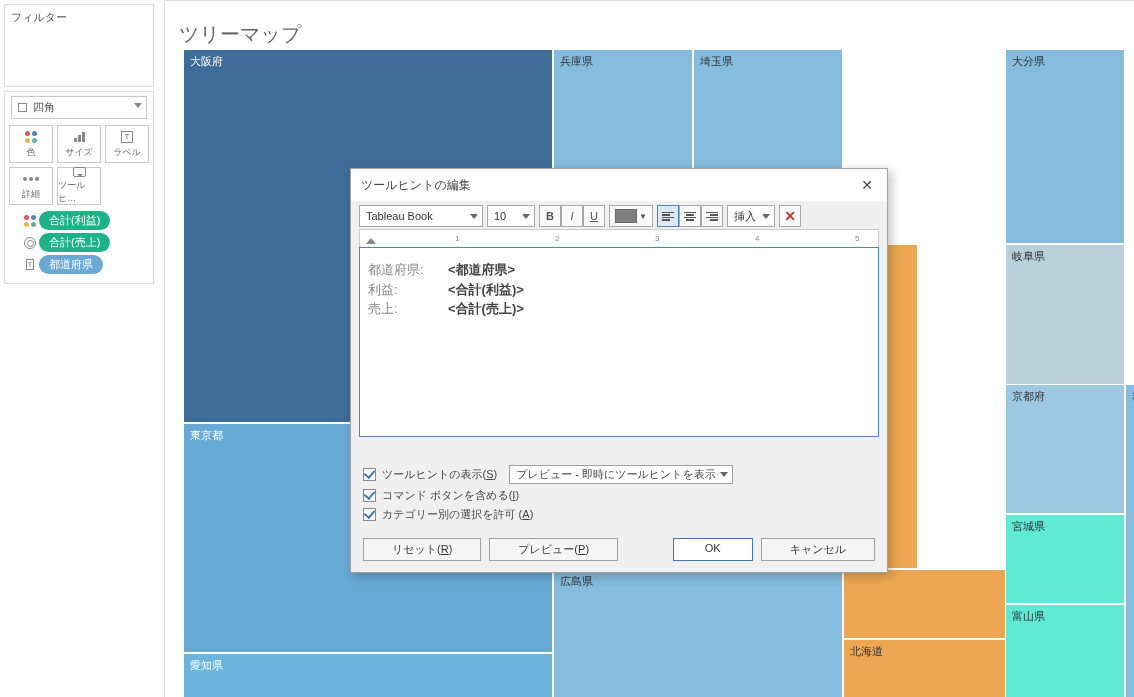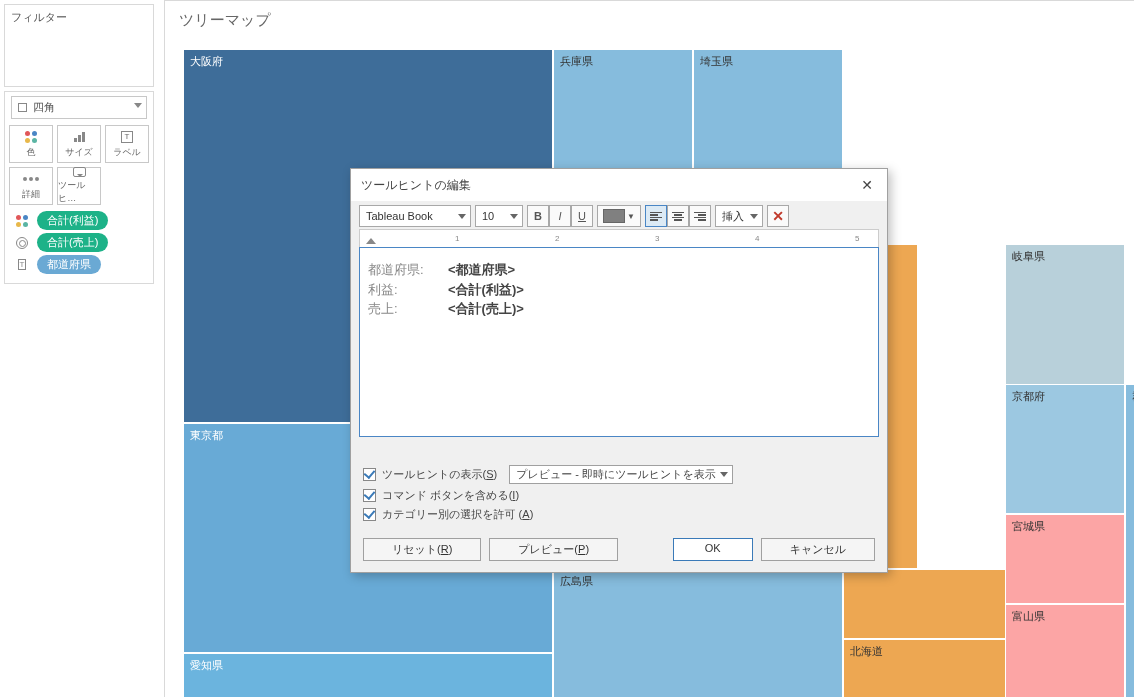--- a/index.html
+++ b/index.html
@@ -53,54 +53,54 @@
   .dots4 { display:grid; grid-template-columns:repeat(2,5px); grid-template-rows:repeat(2,5px); gap:2px;}
   .dots4 span{ width:5px;height:5px;border-radius:50%; }
   .d-r{background:#e15759;} .d-b{background:#4a86c5;} .d-y{background:#e8b84a;} .d-c{background:#5bb5a4;}
   .size-ic{display:flex;align-items:flex-end;gap:1px;}
   .size-ic span{background:#888;width:3px;}
   .label-ic{border:1px solid #888;width:12px;height:12px;display:flex;align-items:center;justify-content:center;font-size:8px;}
   .dots3{display:flex;gap:2px;} .dots3 span{width:4px;height:4px;border-radius:50%;background:#888;}
   .tooltip-ic{width:13px;height:10px;border:1px solid #888;border-radius:2px;position:relative;}
   .tooltip-ic::after{content:'';position:absolute;bottom:-4px;left:3px;border:3px solid transparent;border-top-color:#888;}
   .pills { margin-top:6px; }
-  .pill { display:flex; align-items:center; gap:6px; margin:3px 4px; }
+  .pill { display:flex; align-items:center; margin:3px 12px; }
   .pill-ic { width:18px; display:flex; justify-content:center; }
   .pill-body {
     border-radius:10px; padding:2px 10px; color:#fff; font-size:11px;
   }
   .pill-green{ background:#1db288; }
   .pill-blue{ background:#6aa9d4; }
   .abc-ic{font-size:8px;border:1px solid #888;padding:0 1px;color:#888;}
   .ring-ic{width:12px;height:12px;border:1.5px solid #888;border-radius:50%;position:relative;}
   .ring-ic::after{content:'';position:absolute;width:5px;height:5px;border:1.5px solid #888;border-radius:50%;left:2px;top:2px;}
   
   .viz-area {
     position:absolute; left:164px; top:0; right:0; bottom:0;
     border-left:1px solid #d9d9d9;
     border-top:1px solid #d9d9d9;
   }
   .viz-title {
-    font-size:15px; color:#666; padding:10px 14px 10px;
+    font-size:20px; color:#666; padding:20px 14px 10px;
   }
   .treemap {
     position:absolute; left:18px; top:48px; right:0; bottom:0;
   }
   .cell {
     position:absolute; border:1px solid #fff;
     padding:4px 6px; font-size:11px; color:#333;
   }
   .cell.dark { color:#fff; }
   
   .c-deep{ background:#3e6d99; } 
   .c-med{ background:#68aad6; } 
   .c-med2{ background:#6bb4de; } 
   .c-lt{ background:#86bcdd; } 
   .c-lt2{ background:#9cc8e1; } 
-  .c-lt3{ background:#fca5a5; } 
+  .c-lt3{ background:#5eead4; } 
   .c-gray{ background:#b8d0da; } 
   .c-orange{ background:#eda752; } 
   
   .dialog {
     position:absolute;
     left:350px; top:168px;
     width:538px; height:405px;
     background:#f0f0f0;
     border:1px solid #a0a0a0;
     box-shadow: 3px 3px 10px rgba(0,0,0,.25);
@@ -276,37 +276,38 @@
     <div class="cell c-lt" style="left:370px;top:0;width:140px;height:520px"><span>兵庫県</span></div>
     <div class="cell c-lt" style="left:370px;top:520px;width:290px;height:145px"><span>広島県</span></div>
 
     <div class="cell c-lt" style="left:510px;top:0;width:150px;height:520px"><span>埼玉県</span></div>
 
     <div class="cell c-orange" style="left:510px;top:195px;width:225px;height:325px"></div>
 
     <div class="cell c-orange" style="left:660px;top:520px;width:180px;height:70px"></div>
     <div class="cell c-orange" style="left:660px;top:590px;width:180px;height:75px"><span>北海道</span></div>
 
+    <div class="cell c-lt" style="left:822px;top:0;width:120px;height:195px"><span>大分県</span></div>
     <div class="cell c-gray" style="left:822px;top:195px;width:120px;height:165px"><span>岐阜県</span></div>
     <div class="cell c-lt2" style="left:822px;top:335px;width:120px;height:130px"><span>京都府</span></div>
     <div class="cell c-lt3" style="left:822px;top:465px;width:120px;height:90px"><span>宮城県</span></div>
     <div class="cell c-lt3" style="left:822px;top:555px;width:120px;height:110px"><span>富山県</span></div>
 
     <div class="cell c-lt" style="left:942px;top:335px;width:18px;height:330px"><span>群</span></div>
   </div>
 </div>
 
 <div class="dialog">
   <div class="dlg-title">
     <span>ツールヒントの編集</span>
     <span class="close-x">✕</span>
   </div>
 
   <div class="toolbar">
-    <div class="tsel" style="width:112px">
+    <div class="tsel" style="width:124px">
       <span>Tableau Book</span>
         <span class="caret"></span>
     </div>
     <div class="tsel" style="width:48px">
       <span>10</span>
         <span class="caret"></span>
     </div>
     <div class="group">
       <div class="tbtn bold">B</div>
       <div class="tbtn italic">I</div>

